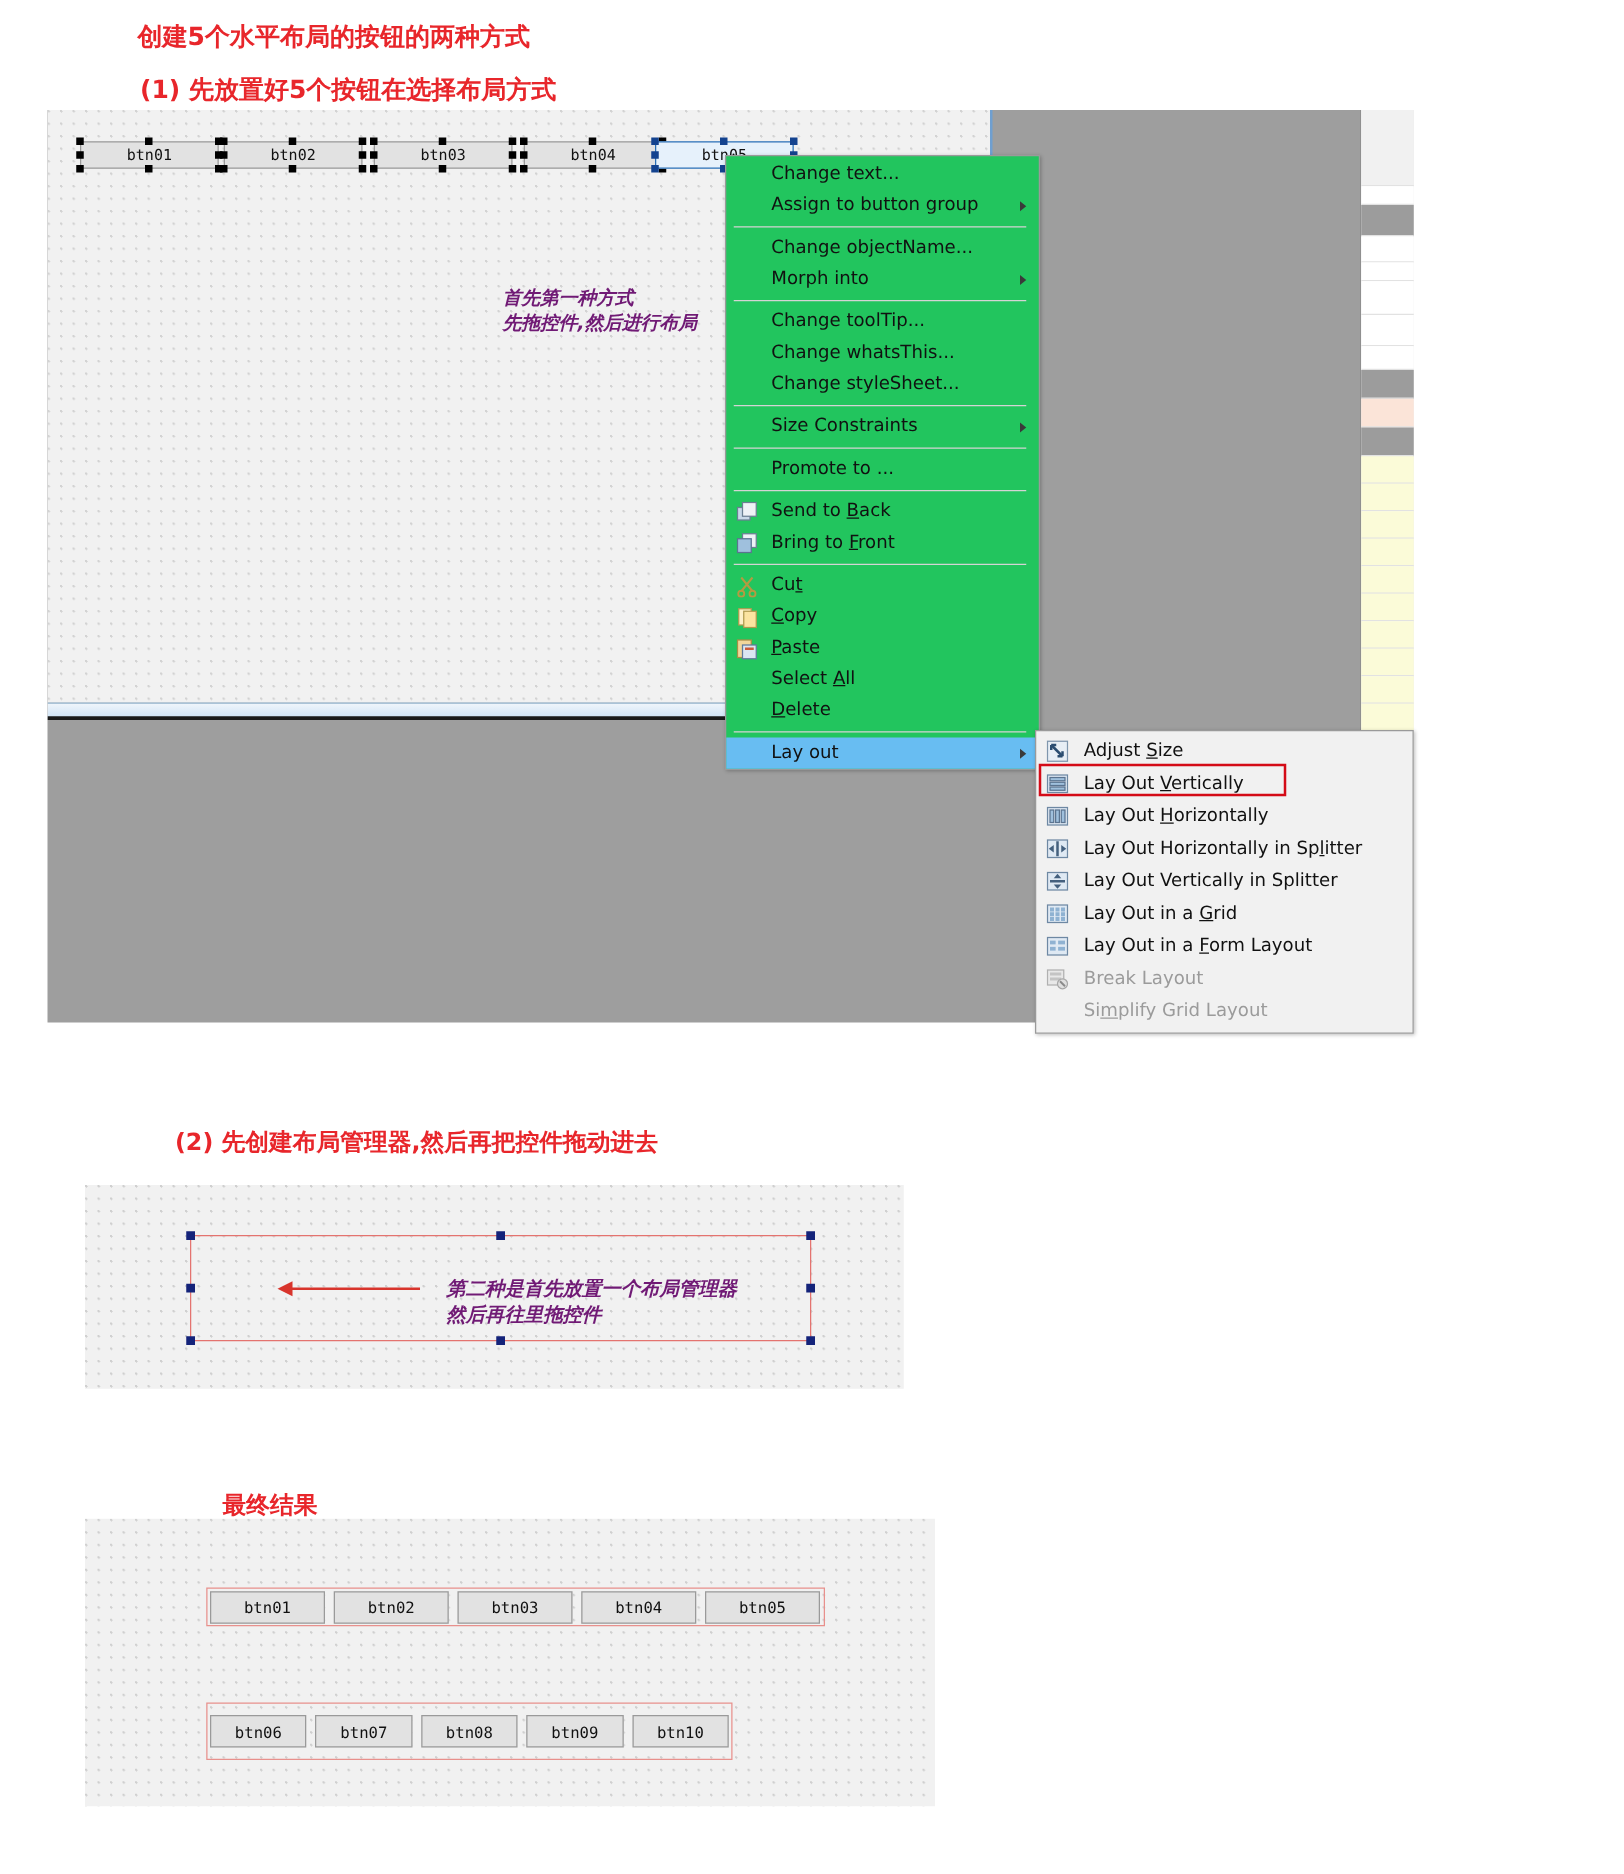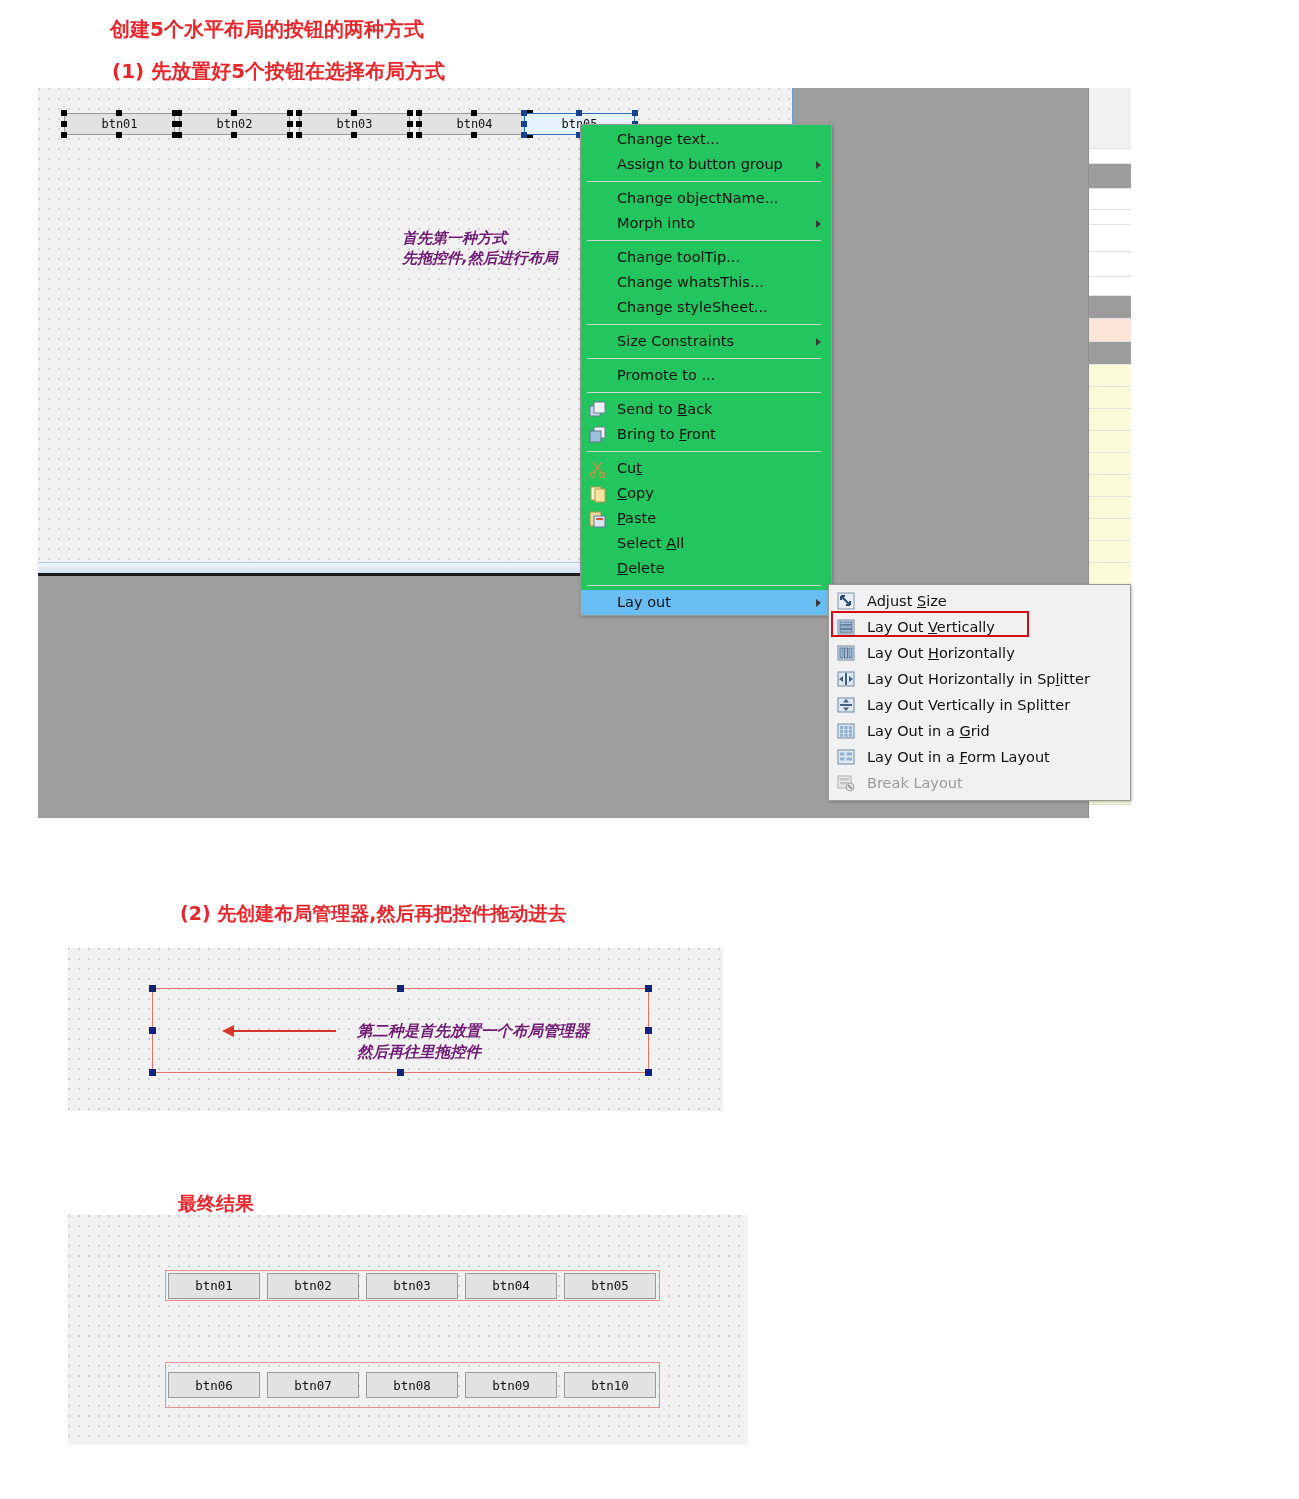--- a/index.html
+++ b/index.html
@@ -486,25 +486,28 @@
         <rect x="1" y="2" width="13" height="12" fill="#e8e8e8" stroke="#b0b0b0"></rect>
         <rect x="3" y="4" width="9" height="2.4" fill="#c4c4c4"></rect>
         <rect x="3" y="8" width="9" height="2.4" fill="#c4c4c4"></rect>
         <circle cx="13" cy="13" r="4" fill="#e0e0e0" stroke="#a8a8a8"></circle>
         <path d="M11 11 L15 15" stroke="#8a8a8a" stroke-width="1.6"></path>
       </svg>
     </span>
     <span>Break Layout</span>
   </div>
 
+  <div class="mi dis">
+    <span>Si<u>m</u>plify Grid Layout</span>
+  </div>
 </div>
 
 <div class="hl-box"></div>
 
-<div class="abs red-head" style="left:140px;top:901px;font-size:19px;margin-left:40px;">(2) 先创建布局管理器,然后再把控件拖动进去</div>
+<div class="abs red-head" style="left:140px;top:901px;font-size:19px;">(2) 先创建布局管理器,然后再把控件拖动进去</div>
 
 <div class="sec2canvas"></div>
 
 <div class="layoutbox"></div>
 <div class="bhandle abs" style="left:149px;top:985px;"></div>
 <div class="bhandle abs" style="left:397px;top:985px;"></div>
 <div class="bhandle abs" style="left:645px;top:985px;"></div>
 <div class="bhandle abs" style="left:149px;top:1027px;"></div>
 <div class="bhandle abs" style="left:645px;top:1027px;"></div>
 <div class="bhandle abs" style="left:149px;top:1069px;"></div>
@@ -532,21 +535,21 @@
     <span>btn03</span>
   </div>
   <div class="rbtn">
     <span>btn04</span>
   </div>
   <div class="rbtn">
     <span>btn05</span>
   </div>
 </div>
 
-<div class="rowbox" style="left:165px;top:1362px;width:495px;height:46px;padding:0 2px;">
+<div class="rowbox" style="left:165px;top:1362px;width:421px;height:46px;padding:0 2px;">
   <div class="rbtn">
     <span>btn06</span>
   </div>
   <div class="rbtn">
     <span>btn07</span>
   </div>
   <div class="rbtn">
     <span>btn08</span>
   </div>
   <div class="rbtn">

